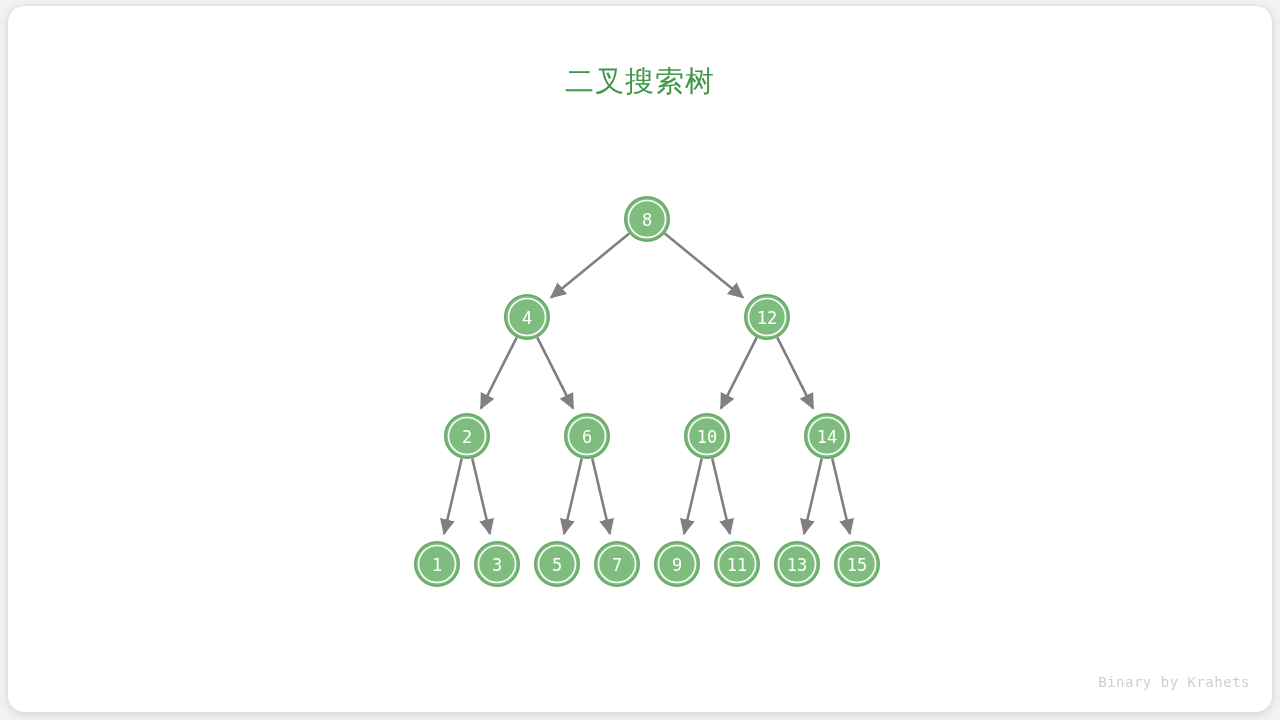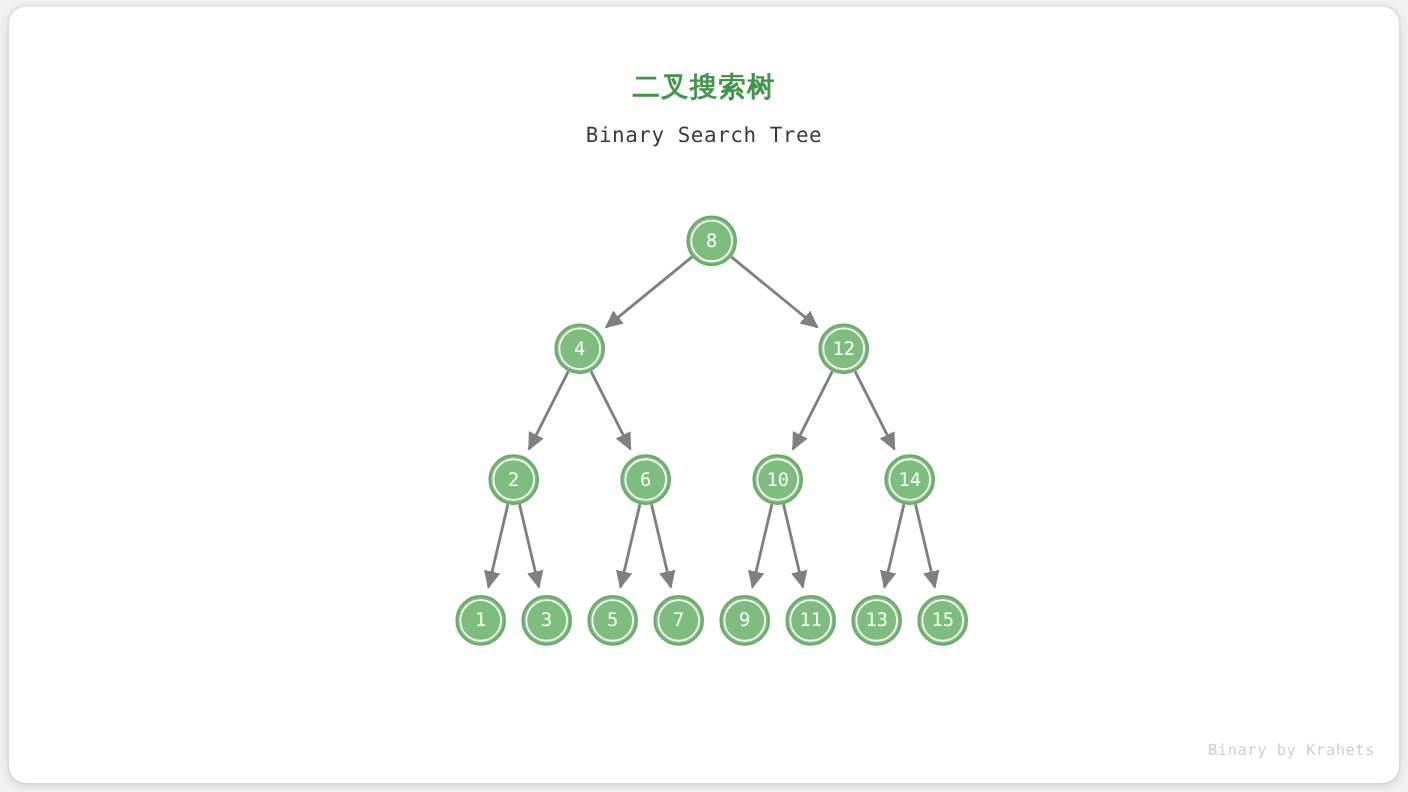--- a/index.html
+++ b/index.html
@@ -34,22 +34,22 @@
     overflow: hidden;
   }
 
   #title {
     position: absolute;
     left: 0;
     top: 56px;
     width: 1264px;
     text-align: center;
     font-family: "DejaVu Sans", "Liberation Sans", sans-serif;
-    font-size: 25px;
-    font-weight: bold;
+    font-size: 29px;
+    font-weight: normal;
     color: #42964a;
     letter-spacing: 1px;
   }
 
   #subtitle {
     position: absolute;
     left: 0;
     top: 106px;
     width: 1264px;
     text-align: center;
@@ -101,21 +101,20 @@
     fill: none;
   }
 </style>
 </head>
 <body>
 
 <div id="canvas">
   <div id="card">
 
     <div id="title">二叉搜索树</div>
-    <div id="subtitle">Binary Search Tree</div>
 
     <svg id="tree-svg" viewBox="0 0 1264 706" xmlns="http://www.w3.org/2000/svg">
       <defs>
         <marker id="arrowhead" markerWidth="7" markerHeight="7" refX="5.6" refY="2.9" orient="auto" markerUnits="strokeWidth">
           <path d="M0,0 L6.2,2.9 L0,5.8 z" fill="#808080"></path>
         </marker>
       </defs>
       <g id="edges-layer">
           <line x1="621.19" y1="227.55" x2="543.01" y2="291.39" class="edge-line" marker-end="url(#arrowhead)"></line>
           <line x1="656.81" y1="227.55" x2="734.99" y2="291.39" class="edge-line" marker-end="url(#arrowhead)"></line>

